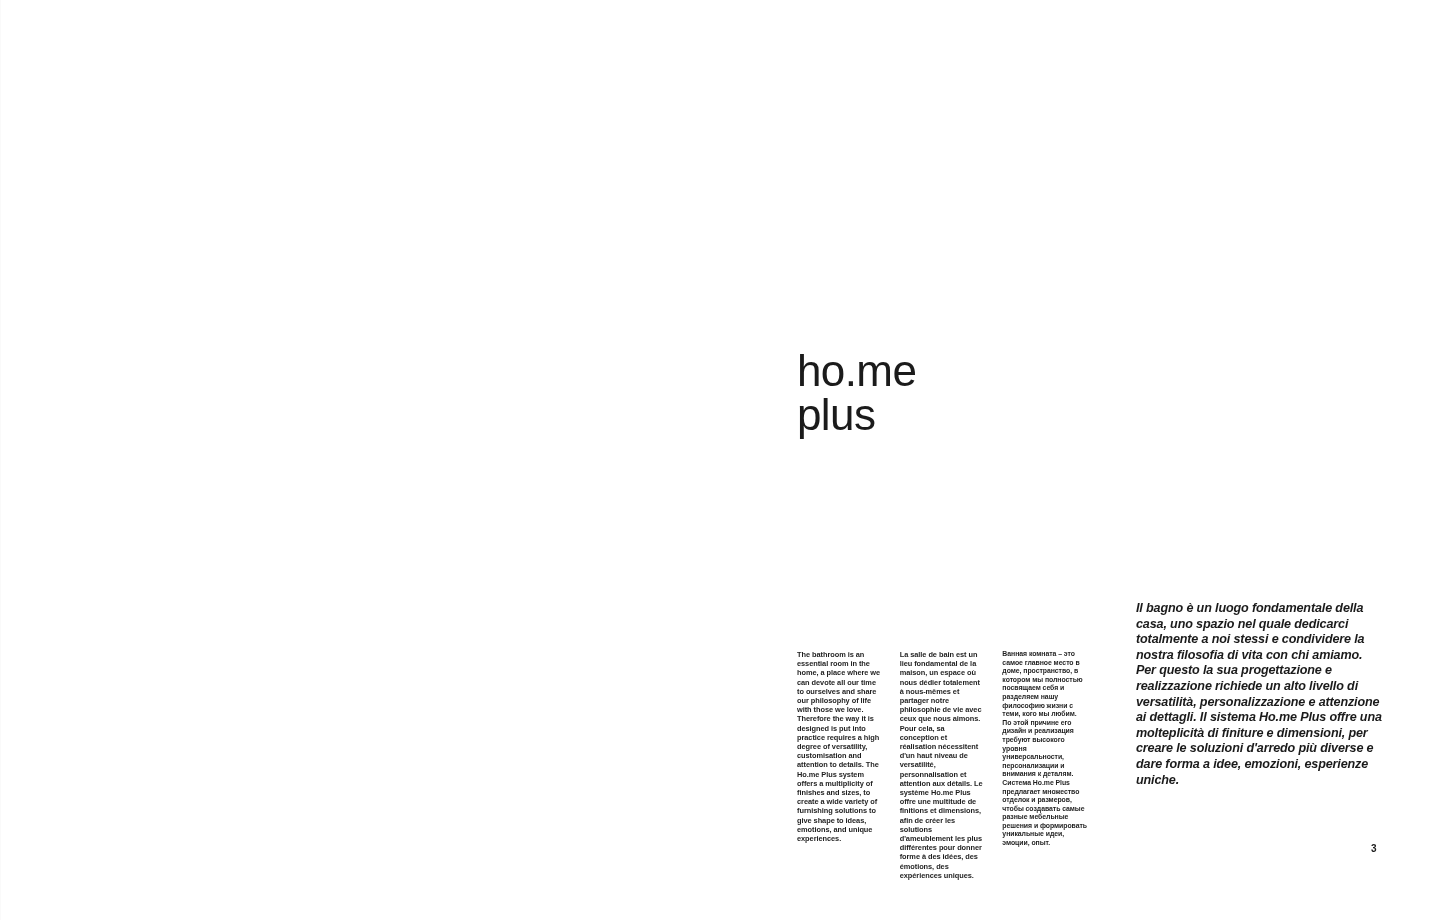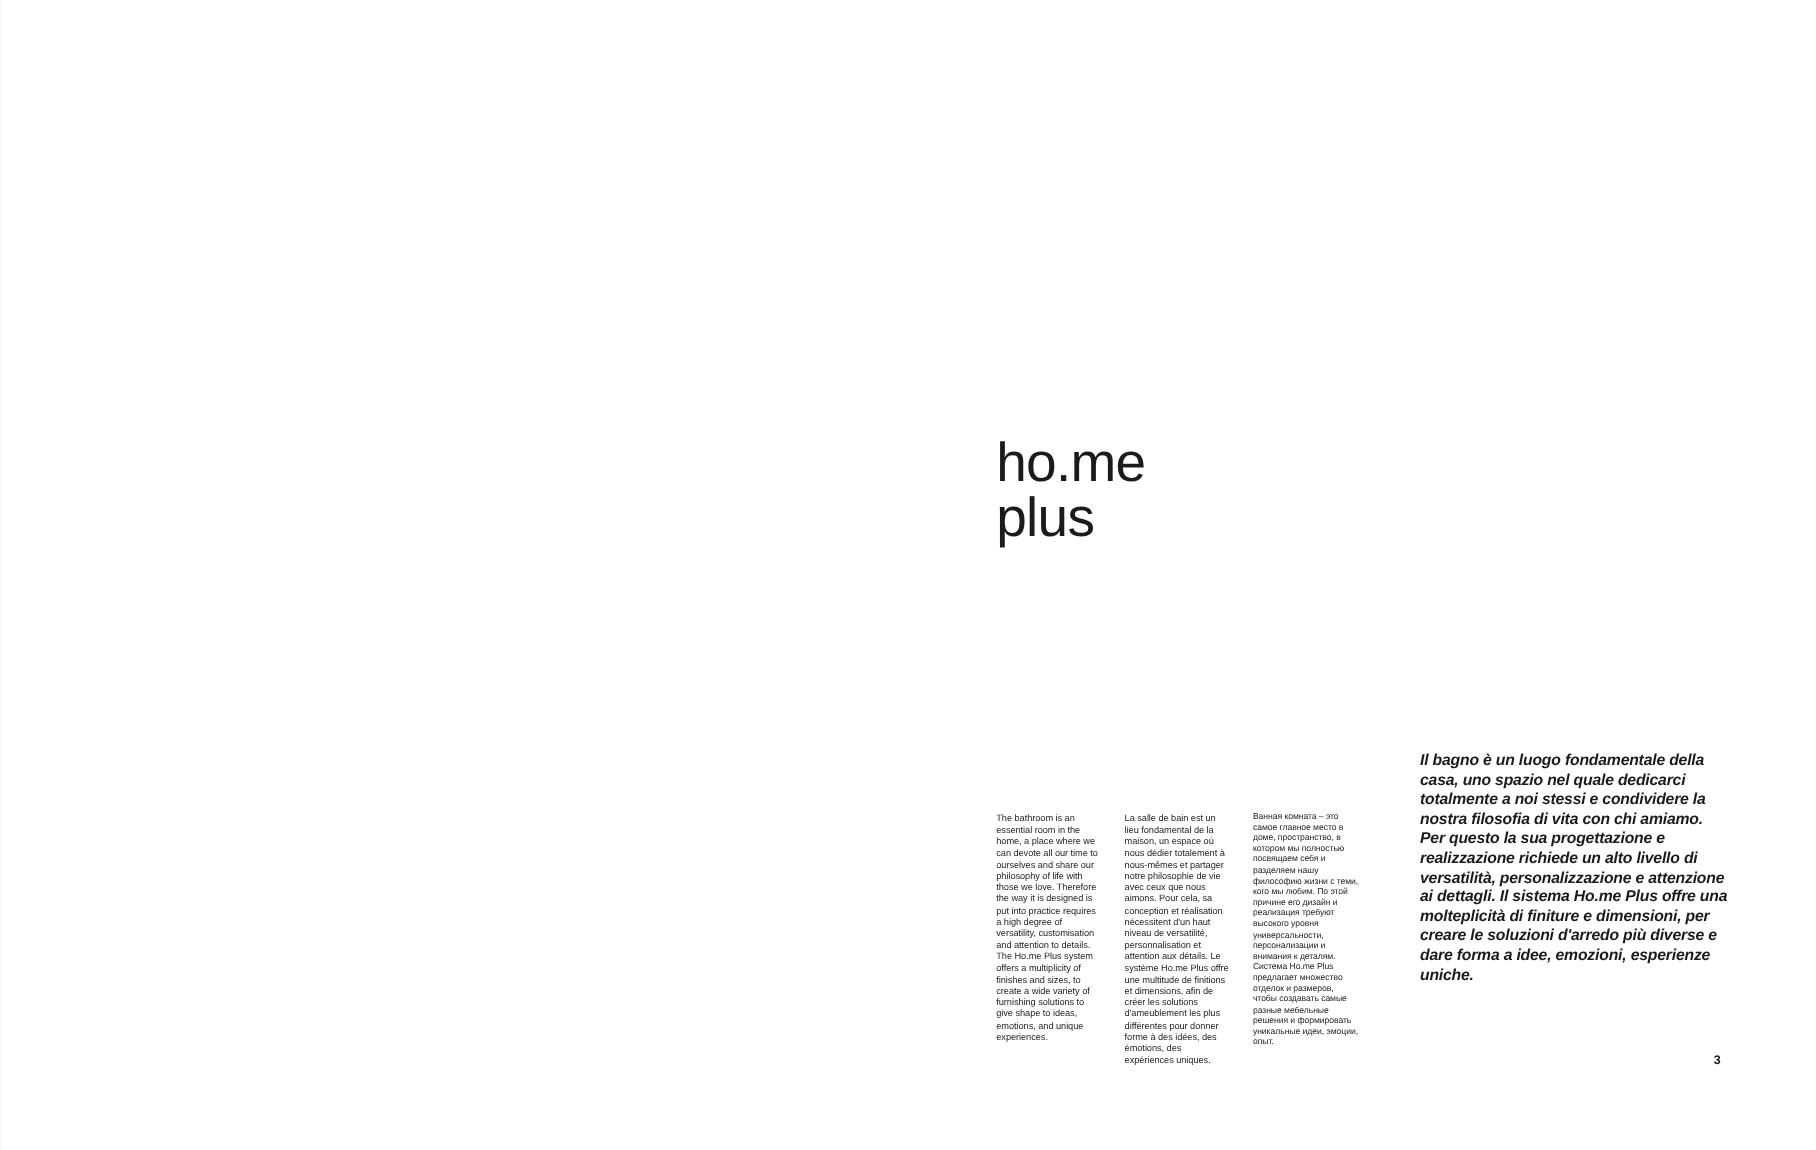--- a/index.html
+++ b/index.html
@@ -53,21 +53,21 @@
     left: 797px;
     top: 650px;
     width: 290px;
     display: flex;
     gap: 18px;
   }
   .small-col {
     width: 85px;
     font-size: 7.4px;
     line-height: 9.2px;
-    font-weight: 400;
+    font-weight: 700;
     color: #1f1f1f;
     letter-spacing: -0.05px;
     text-align: left;
   }
   .small-col.ru {
     font-size: 6.9px;
     line-height: 8.6px;
   }
   .small-col p {
     margin: 0;

